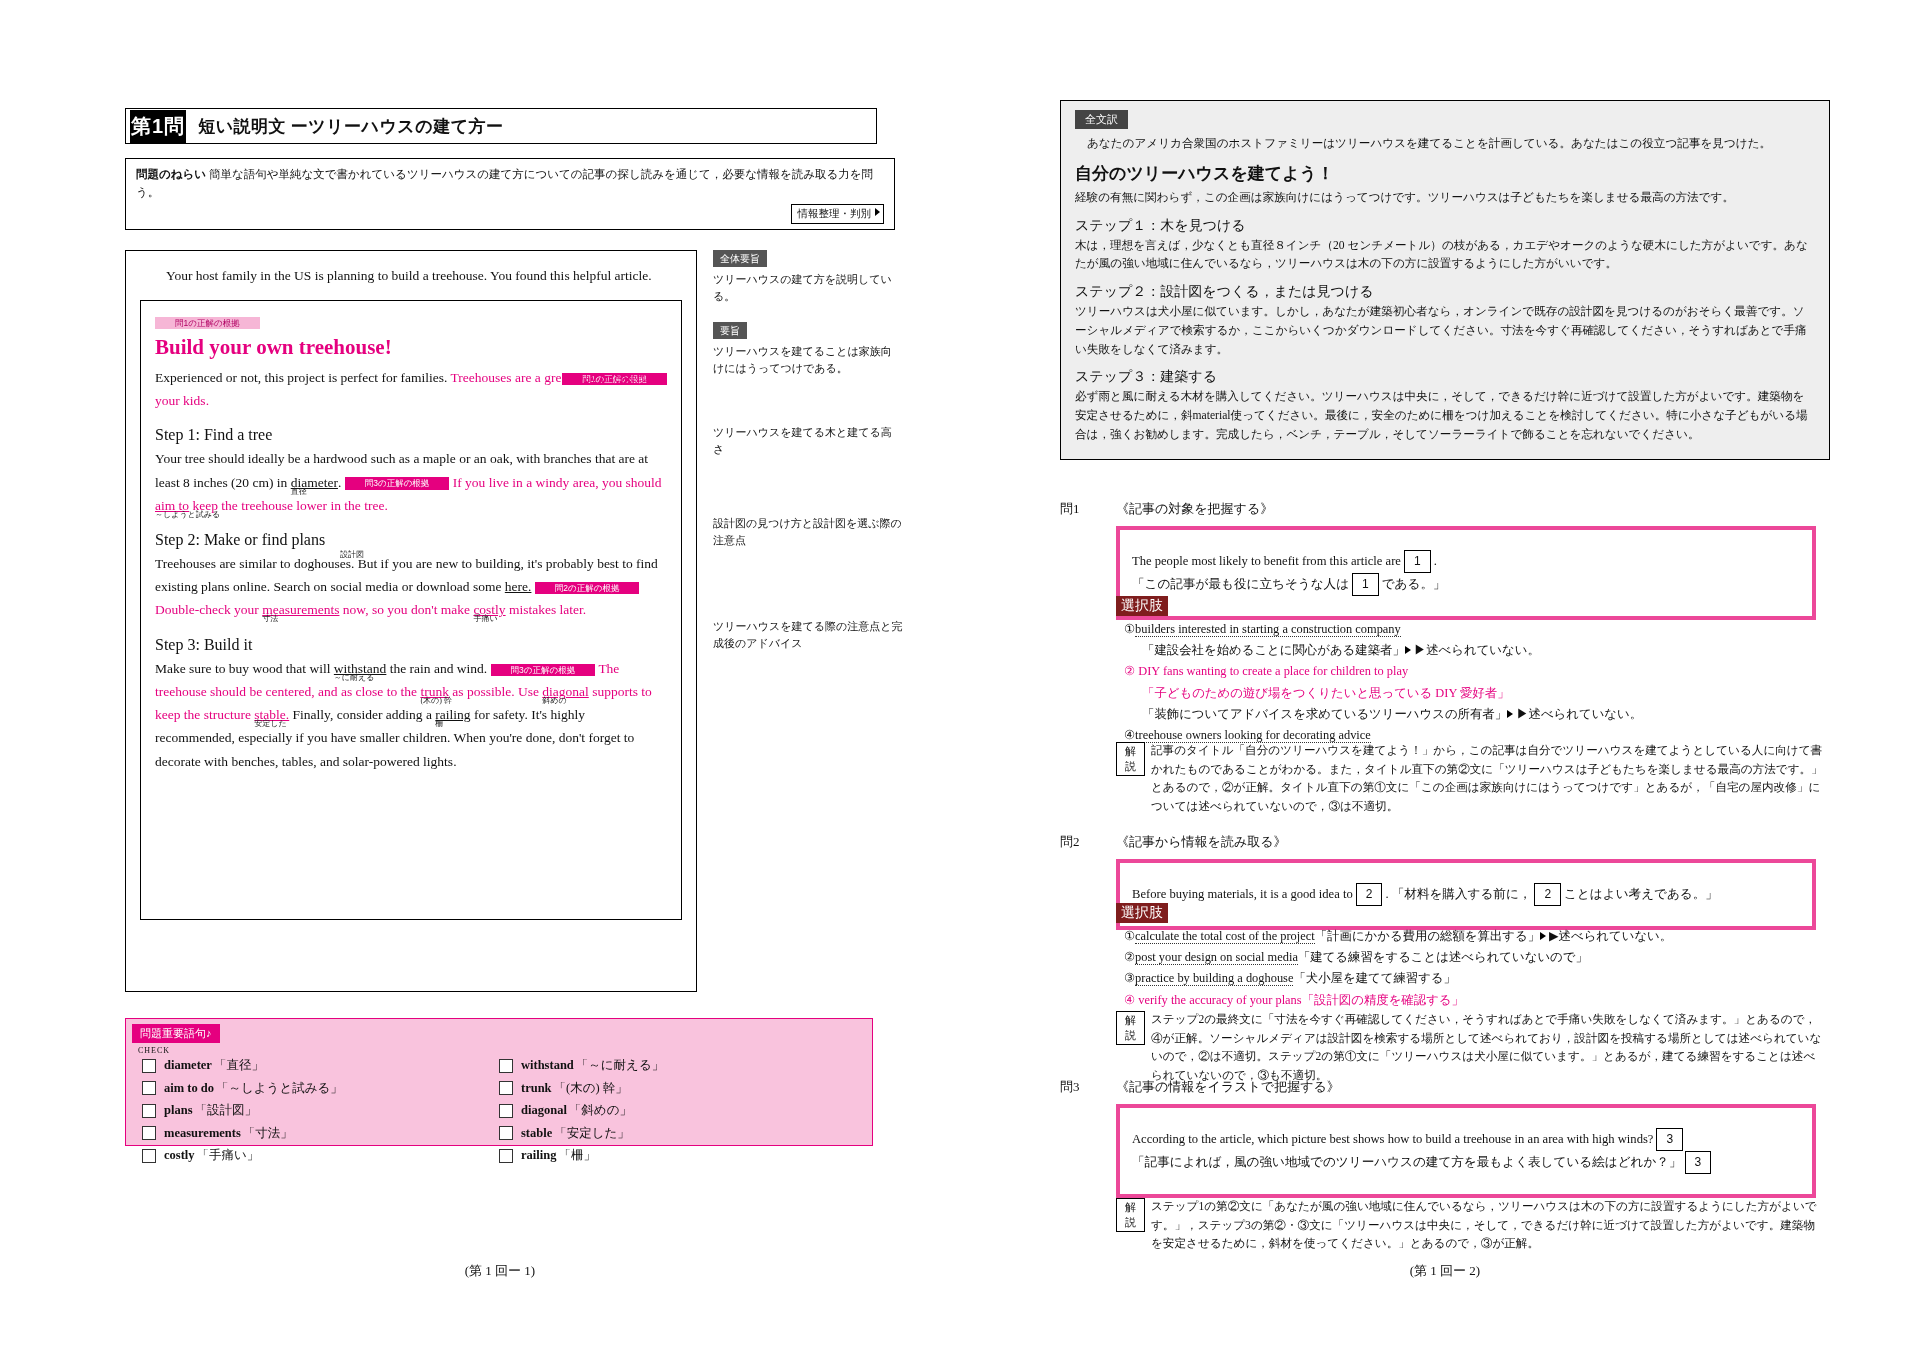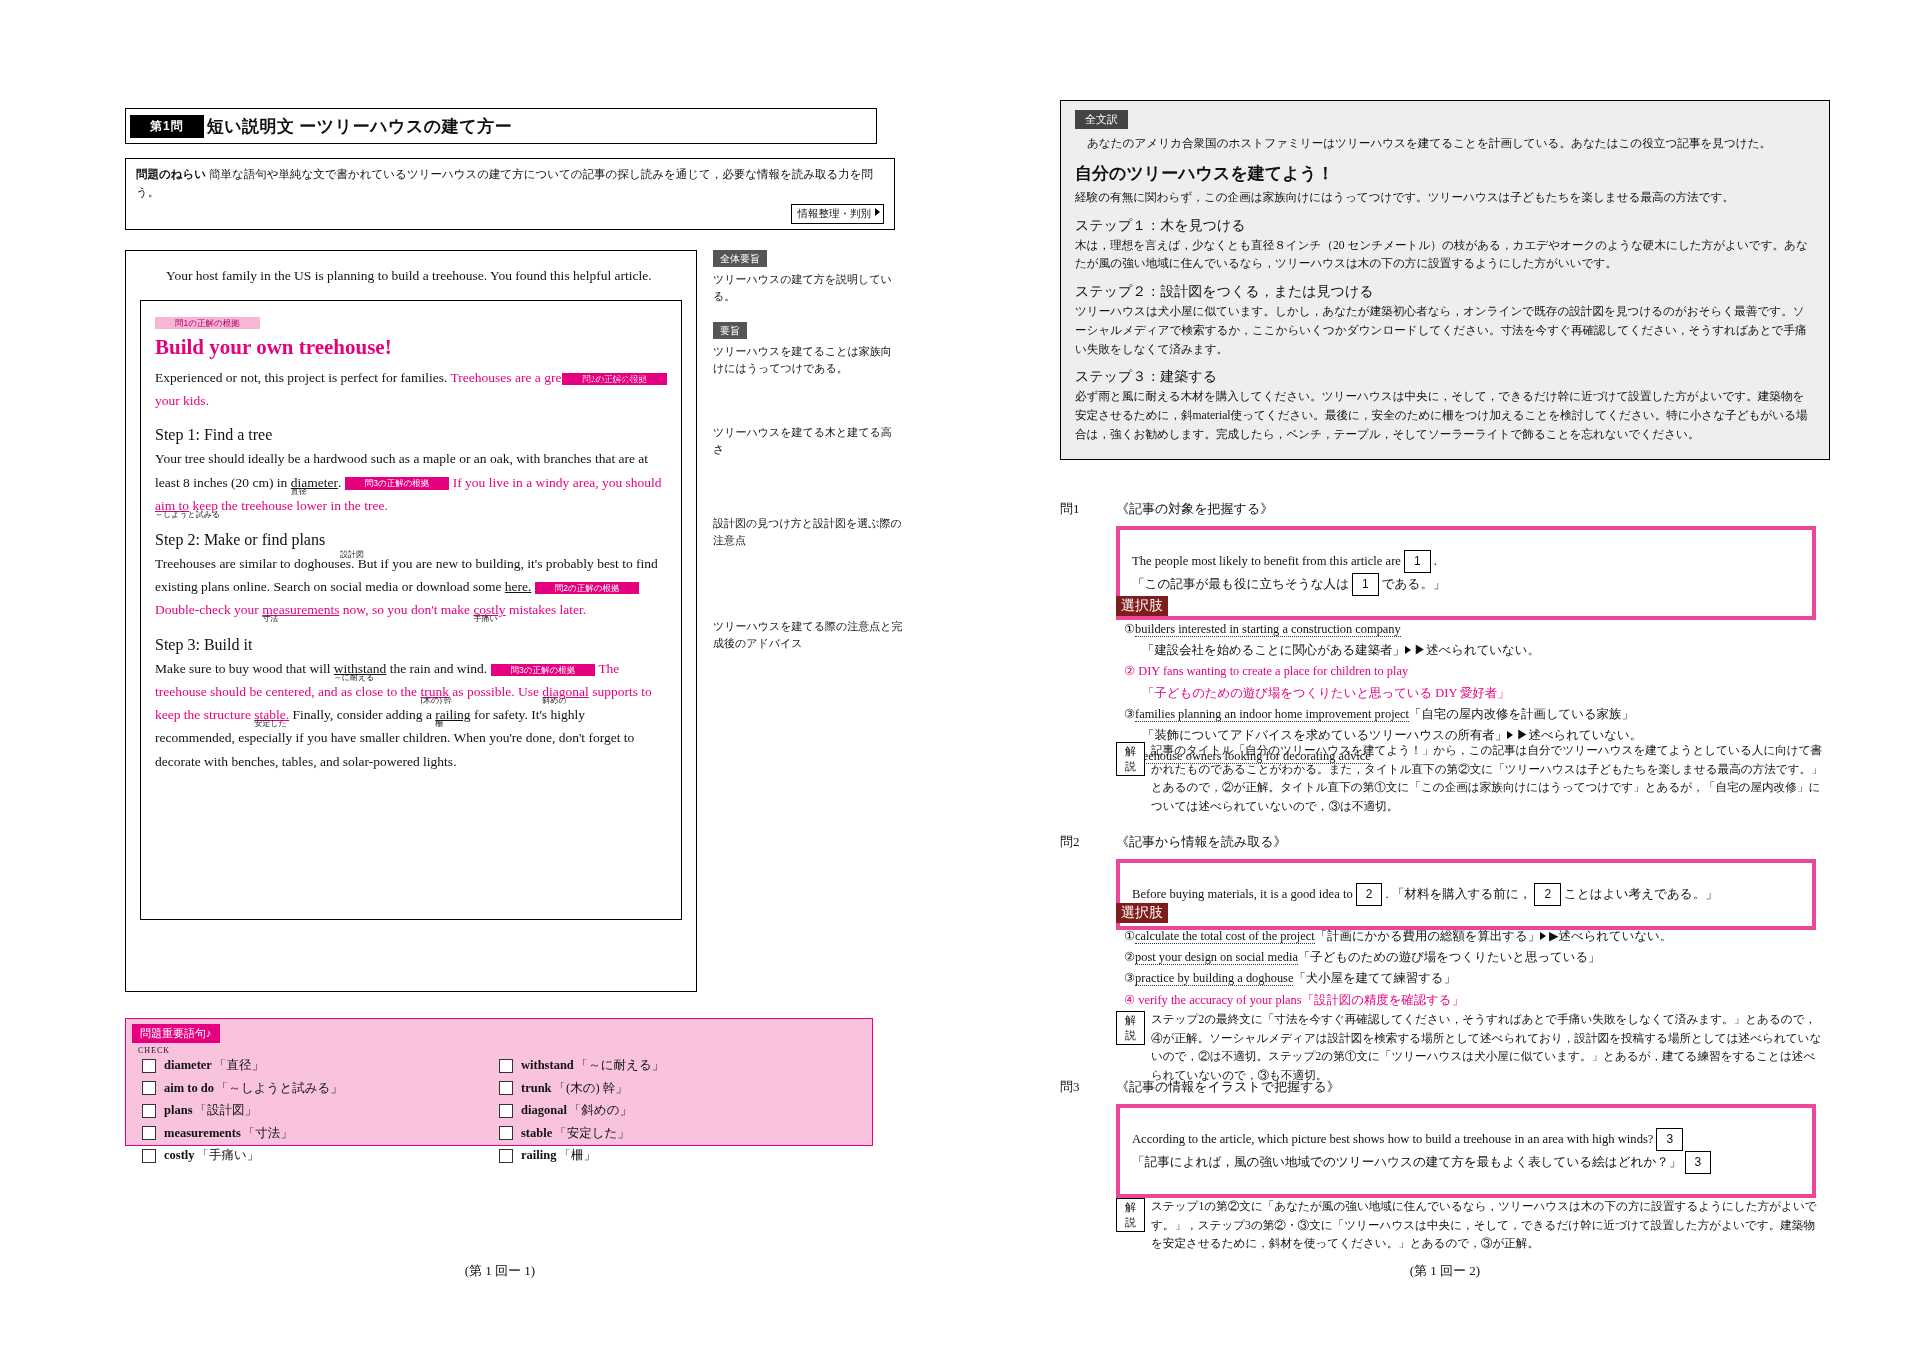--- a/index.html
+++ b/index.html
@@ -14,22 +14,22 @@
   .page{position:absolute;top:0;left:0;width:1927px;height:1364px;}
   .col-left{position:absolute;left:105px;top:0;width:790px;height:1364px;}
   .col-right{position:absolute;left:1050px;top:0;width:790px;height:1364px;}
 
   
   .q-header{
     position:absolute;left:20px;top:108px;width:750px;height:34px;
     border:1.5px solid #000;display:flex;align-items:center;
   }
   .q-header .num{
-    background:#000;color:#fff;font-weight:bold;font-size:12px;
-    padding:3px 20px;margin:3px 3px 3px 4px;letter-spacing:1px;
+    background:#000;color:#fff;font-weight:bold;font-size:20px;
+    padding:3px 1px;margin:3px 12px 3px 4px;letter-spacing:1px;
     font-family:"Liberation Sans",sans-serif;
   }
   .q-header .ttl{font-size:17px;font-weight:bold;letter-spacing:0.5px;}
 
   .aim-box{
     position:absolute;left:20px;top:158px;width:748px;
     border:1px solid #000;padding:7px 10px 5px 10px;
     font-size:11.5px;line-height:1.55;
   }
   .aim-box .tagrow{text-align:right;margin-top:2px;}
@@ -331,21 +331,20 @@
           <span>「この記事が最も役に立ちそうな人は</span><span class="numbox">1</span><span>である。」</span>
         </div>
       </div>
       <div style="position:absolute;left:66px;top:96px;width:710px">
         <span class="choice-tag">選択肢</span>
         <div class="choices">
           <div><span>①</span><span class="dotted">builders interested in starting a construction company</span></div>
           <div style="padding-left:18px"><span>「建設会社を始めることに関心がある建築者」</span><span class="tri"></span><span>▶述べられていない。</span></div>
           <div class="pk"><span>②</span> <span>DIY fans wanting to create a place for children to play</span></div>
           <div class="pk" style="padding-left:18px"><span>「子どものための遊び場をつくりたいと思っている DIY 愛好者」</span></div>
-          <div><span>③</span><span class="dotted">families planning an indoor home improvement project</span><span>「自宅の屋内改修を計画している家族」</span></div>
           <div style="padding-left:18px"><span>「装飾についてアドバイスを求めているツリーハウスの所有者」</span><span class="tri"></span><span>▶述べられていない。</span></div>
           <div><span>④</span><span class="dotted">treehouse owners looking for decorating advice</span></div>
         </div>
       </div>
       <div class="kai-wrap" style="position:absolute;left:66px;top:234px;width:710px">
         <span class="kaisetsu-tag">解説</span>
         <span class="kaisetsu">記事のタイトル「自分のツリーハウスを建てよう！」から，この記事は自分でツリーハウスを建てようとしている人に向けて書かれたものであることがわかる。また，タイトル直下の第②文に「ツリーハウスは子どもたちを楽しませる最高の方法です。」とあるので，②が正解。タイトル直下の第①文に「この企画は家族向けにはうってつけです」とあるが，「自宅の屋内改修」については述べられていないので，③は不適切。</span>
       </div>
     </div>
 
@@ -355,21 +354,21 @@
       <div class="qbox" style="position:absolute;left:66px;top:26px;width:700px">
         <div>
           <span>Before buying materials, it is a good idea to</span><span class="numbox">2</span><span>.</span>
           <span>「材料を購入する前に，</span><span class="numbox">2</span><span>ことはよい考えである。」</span>
         </div>
       </div>
       <div style="position:absolute;left:66px;top:70px;width:710px">
         <span class="choice-tag">選択肢</span>
         <div class="choices">
           <div><span>①</span><span class="dotted">calculate the total cost of the project</span><span>「計画にかかる費用の総額を算出する」</span><span class="tri"></span><span>▶述べられていない。</span></div>
-          <div><span>②</span><span class="dotted">post your design on social media</span><span>「子どものための遊び場をつくりたいと思っている」</span></div>
+          <div><span>②</span><span class="dotted">post your design on social media</span><span>「建てる練習をすることは述べられていないので」</span></div>
           <div><span>③</span><span class="dotted">practice by building a doghouse</span><span>「犬小屋を建てて練習する」</span></div>
           <div class="pk"><span>④</span> <span>verify the accuracy of your plans</span><span>「設計図の精度を確認する」</span></div>
         </div>
       </div>
       <div class="kai-wrap" style="position:absolute;left:66px;top:170px;width:710px">
         <span class="kaisetsu-tag">解説</span>
         <span class="kaisetsu">ステップ2の最終文に「寸法を今すぐ再確認してください，そうすればあとで手痛い失敗をしなくて済みます。」とあるので，④が正解。ソーシャルメディアは設計図を検索する場所として述べられており，設計図を投稿する場所としては述べられていないので，②は不適切。ステップ2の第①文に「ツリーハウスは犬小屋に似ています。」とあるが，建てる練習をすることは述べられていないので，③も不適切。</span>
       </div>
     </div>
 

